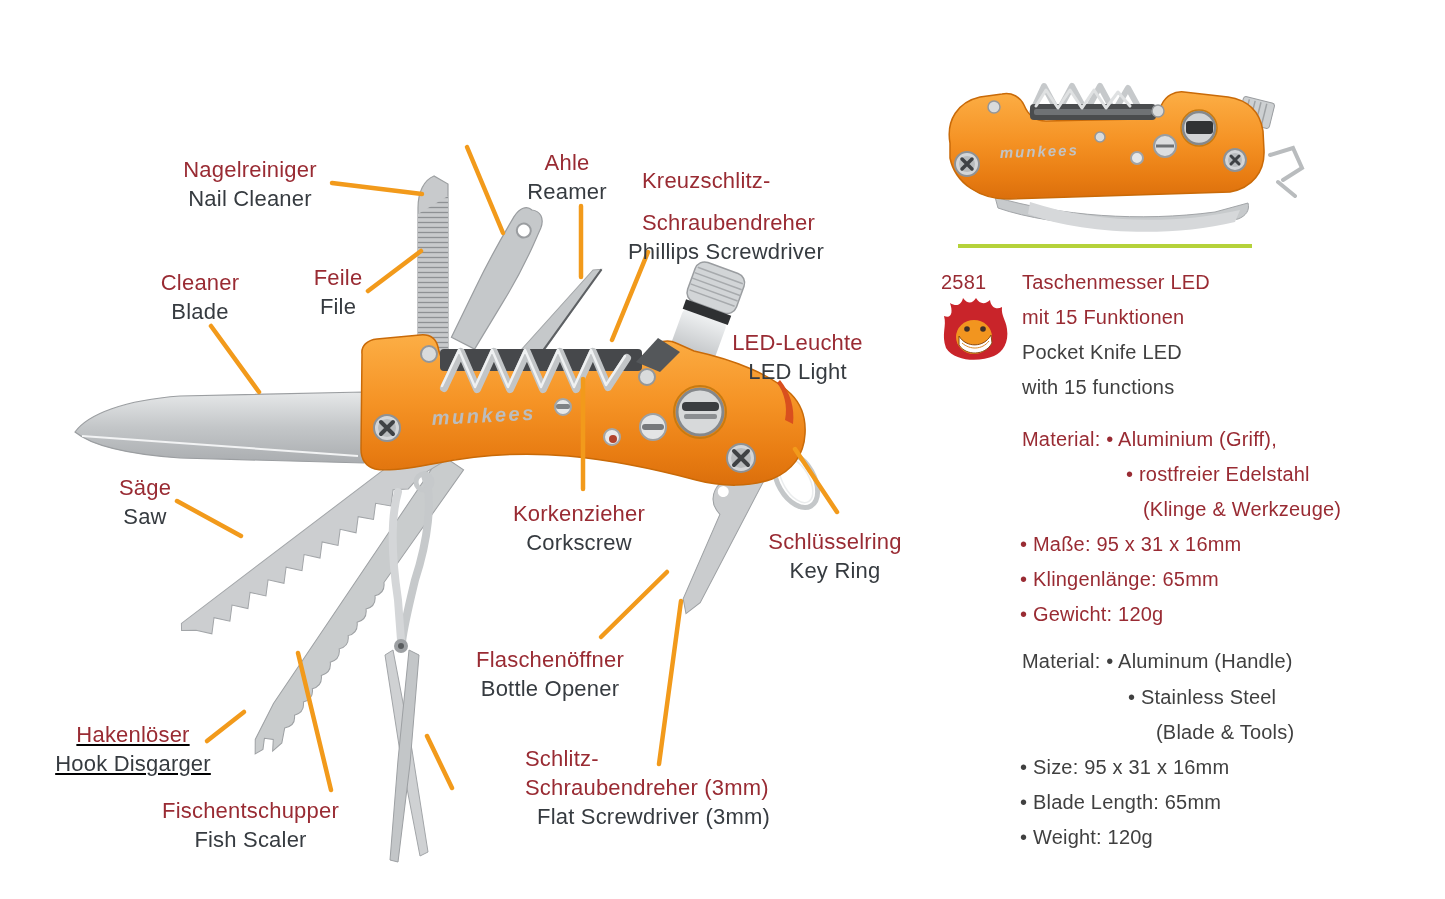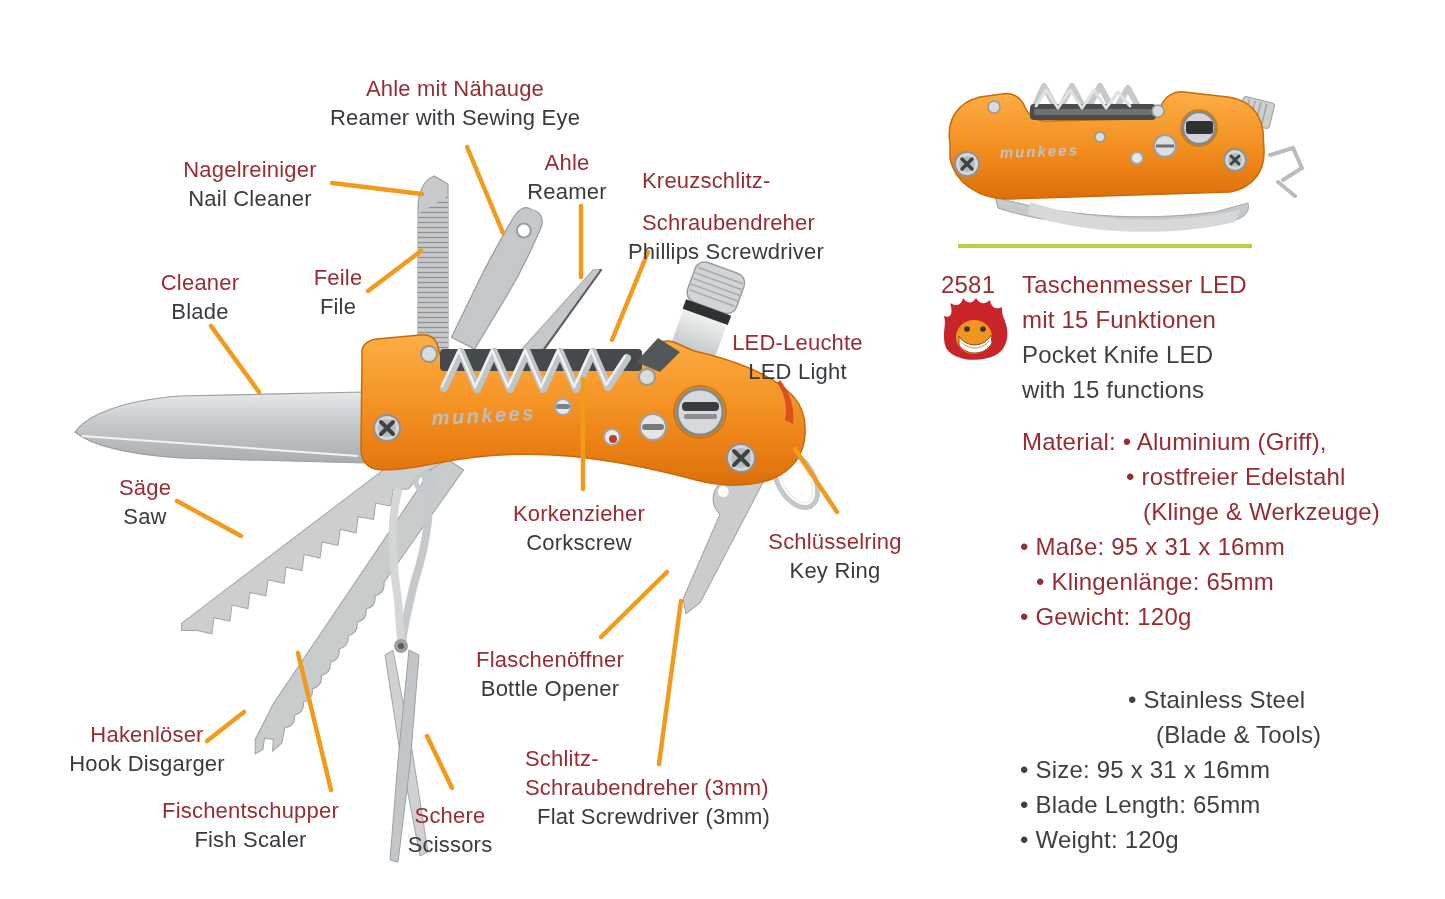--- a/index.html
+++ b/index.html
@@ -8,21 +8,21 @@
     font-family:"Liberation Sans", sans-serif;
   }
   .stage svg{position:absolute;left:0;top:0;}
   .lbl{
     position:absolute;text-align:center;font-size:22px;line-height:29px;
     white-space:nowrap;letter-spacing:.2px;
   }
   .lbl .de{color:#992b33;}
   .lbl .en{color:#363b40;}
   .lbl.left{text-align:left;}
-  .rl{position:absolute;font-size:24px;white-space:nowrap;letter-spacing:.2px;}
+  .rl{position:absolute;font-size:20px;white-space:nowrap;letter-spacing:.2px;}
   .rl.red{color:#992b33;}
   .rl.dark{color:#404040;}
   .divider{position:absolute;left:958px;top:244px;width:294px;height:4px;background:#b5d23a;}
 </style>
 </head>
 <body>
 
 <div class="stage">
 
 <svg width="1445" height="899" viewBox="0 0 1445 899">
@@ -213,24 +213,20 @@
          C 968,305 973,303 976,298 C 980,305 986,304 990,300 C 991,308 997,310 1002,307
          C 1001,316 1006,320 1007,329 C 1009,342 1003,352 994,356 C 980,362 955,362 946,348 Z"></path>
     <ellipse cx="974" cy="337" rx="18" ry="17" fill="#f2951f"></ellipse>
     <circle cx="967" cy="329" r="2.8" fill="#402f28"></circle>
     <circle cx="983" cy="329" r="2.8" fill="#402f28"></circle>
     <path d="M 959,336 C 966,348 984,348 991,335 L 992,343 C 985,356 966,356 959,345 Z" fill="#ffffff" stroke="#8a4a12" stroke-width="1"></path>
     <path d="M 962,343 C 970,350 982,350 989,341" stroke="#d98a2a" stroke-width="1" fill="none"></path>
   </g>
 </svg>
 
-<div class="lbl" style="left:290px;top:74px;width:330px;">
-  <div class="de">Ahle mit Nähauge</div>
-  <div class="en">Reamer with Sewing Eye</div>
-</div>
 
 <div class="lbl" style="left:130px;top:155px;width:240px;">
   <div class="de">Nagelreiniger</div>
   <div class="en">Nail Cleaner</div>
 </div>
 
 <div class="lbl" style="left:487px;top:148px;width:160px;text-align:center;">
   <div class="de">Ahle</div>
   <div class="en">Reamer</div>
 </div>
@@ -269,56 +265,53 @@
 <div class="lbl" style="left:735px;top:527px;width:200px;">
   <div class="de">Schlüsselring</div>
   <div class="en">Key Ring</div>
 </div>
 
 <div class="lbl" style="left:440px;top:645px;width:220px;">
   <div class="de">Flaschenöffner</div>
   <div class="en">Bottle Opener</div>
 </div>
 
-<div class="lbl" style="left:41px;top:720px;width:212px;">
+<div class="lbl" style="left:27px;top:720px;width:212px;text-decoration:underline;">
   <div class="de">Hakenlöser</div>
   <div class="en">Hook Disgarger</div>
 </div>
 
 <div class="lbl" style="left:138px;top:796px;width:225px;">
   <div class="de">Fischentschupper</div>
   <div class="en">Fish Scaler</div>
 </div>
 
-<div class="lbl" style="left:385px;top:801px;width:130px;">
-  <div class="de">Schere</div>
-  <div class="en">Scissors</div>
-</div>
 
 <div class="lbl left" style="left:525px;top:744px;width:290px;">
   <div class="de">Schlitz-</div>
   <div class="de">Schraubendreher (3mm)</div>
   <div class="en" style="padding-left:12px;">Flat Screwdriver (3mm)</div>
 </div>
 
 <div class="divider"></div>
 
 <div class="rl red" style="left:941px;top:271px;">2581</div>
 
 <div class="rl red" style="left:1022px;top:271px;">Taschenmesser LED</div>
 <div class="rl red" style="left:1022px;top:306px;">mit 15 Funktionen</div>
 <div class="rl dark" style="left:1022px;top:341px;">Pocket Knife LED</div>
 <div class="rl dark" style="left:1022px;top:376px;">with 15 functions</div>
 
 <div class="rl red" style="left:1022px;top:428px;">Material: • Aluminium (Griff),</div>
 <div class="rl red" style="left:1126px;top:463px;">• rostfreier Edelstahl</div>
 <div class="rl red" style="left:1143px;top:498px;">(Klinge &amp; Werkzeuge)</div>
 <div class="rl red" style="left:1020px;top:533px;">• Maße: 95 x 31 x 16mm</div>
-<div class="rl red" style="left:1020px;top:568px;margin-left:16px;">• Klingenlänge: 65mm</div>
+<div class="rl red" style="left:1020px;top:568px;">• Klingenlänge: 65mm</div>
 <div class="rl red" style="left:1020px;top:603px;">• Gewicht: 120g</div>
 
+<div class="rl dark" style="left:1022px;top:650px;">Material: • Aluminum (Handle)</div>
 <div class="rl dark" style="left:1128px;top:686px;">• Stainless Steel</div>
 <div class="rl dark" style="left:1156px;top:721px;">(Blade &amp; Tools)</div>
 <div class="rl dark" style="left:1020px;top:756px;">• Size: 95 x 31 x 16mm</div>
 <div class="rl dark" style="left:1020px;top:791px;">• Blade Length: 65mm</div>
 <div class="rl dark" style="left:1020px;top:826px;">• Weight: 120g</div>
 
 </div>
 
 </body></html>

